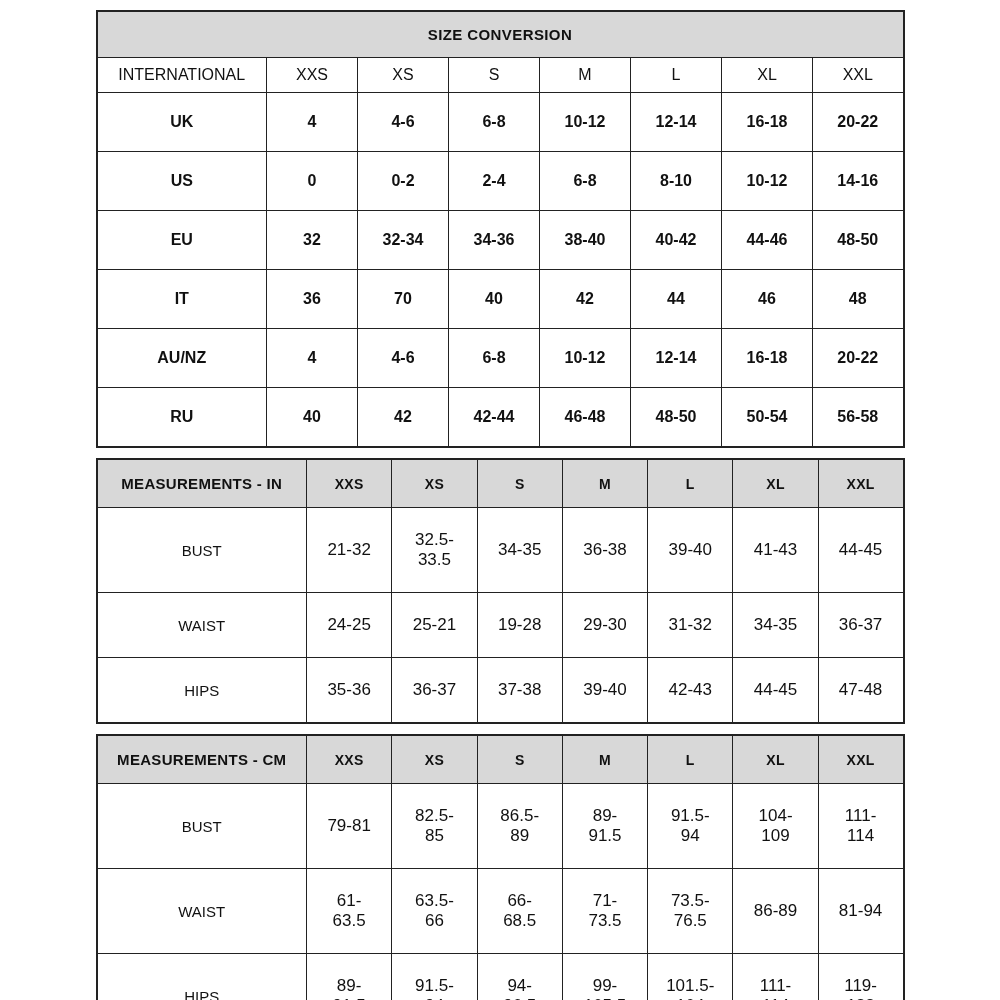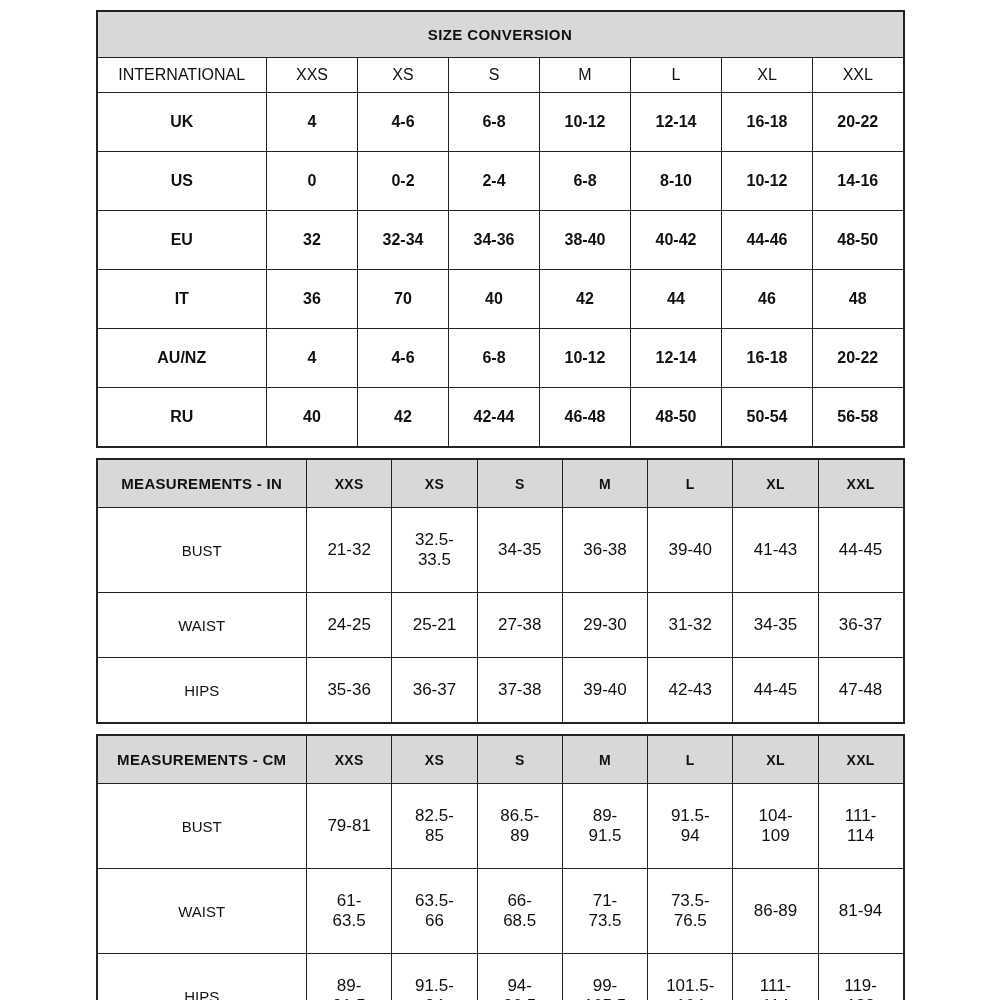--- a/index.html
+++ b/index.html
@@ -194,21 +194,21 @@
           <td>34-35</td>
           <td>36-38</td>
           <td>39-40</td>
           <td>41-43</td>
           <td>44-45</td>
         </tr>
         <tr>
           <td class="row-label">WAIST</td>
           <td>24-25</td>
           <td>25-21</td>
-          <td>27-38</td>
+          <td>19-28</td>
           <td>29-30</td>
           <td>31-32</td>
           <td>34-35</td>
           <td>36-37</td>
         </tr>
         <tr>
           <td class="row-label">HIPS</td>
           <td>35-36</td>
           <td>36-37</td>
           <td>37-38</td>

